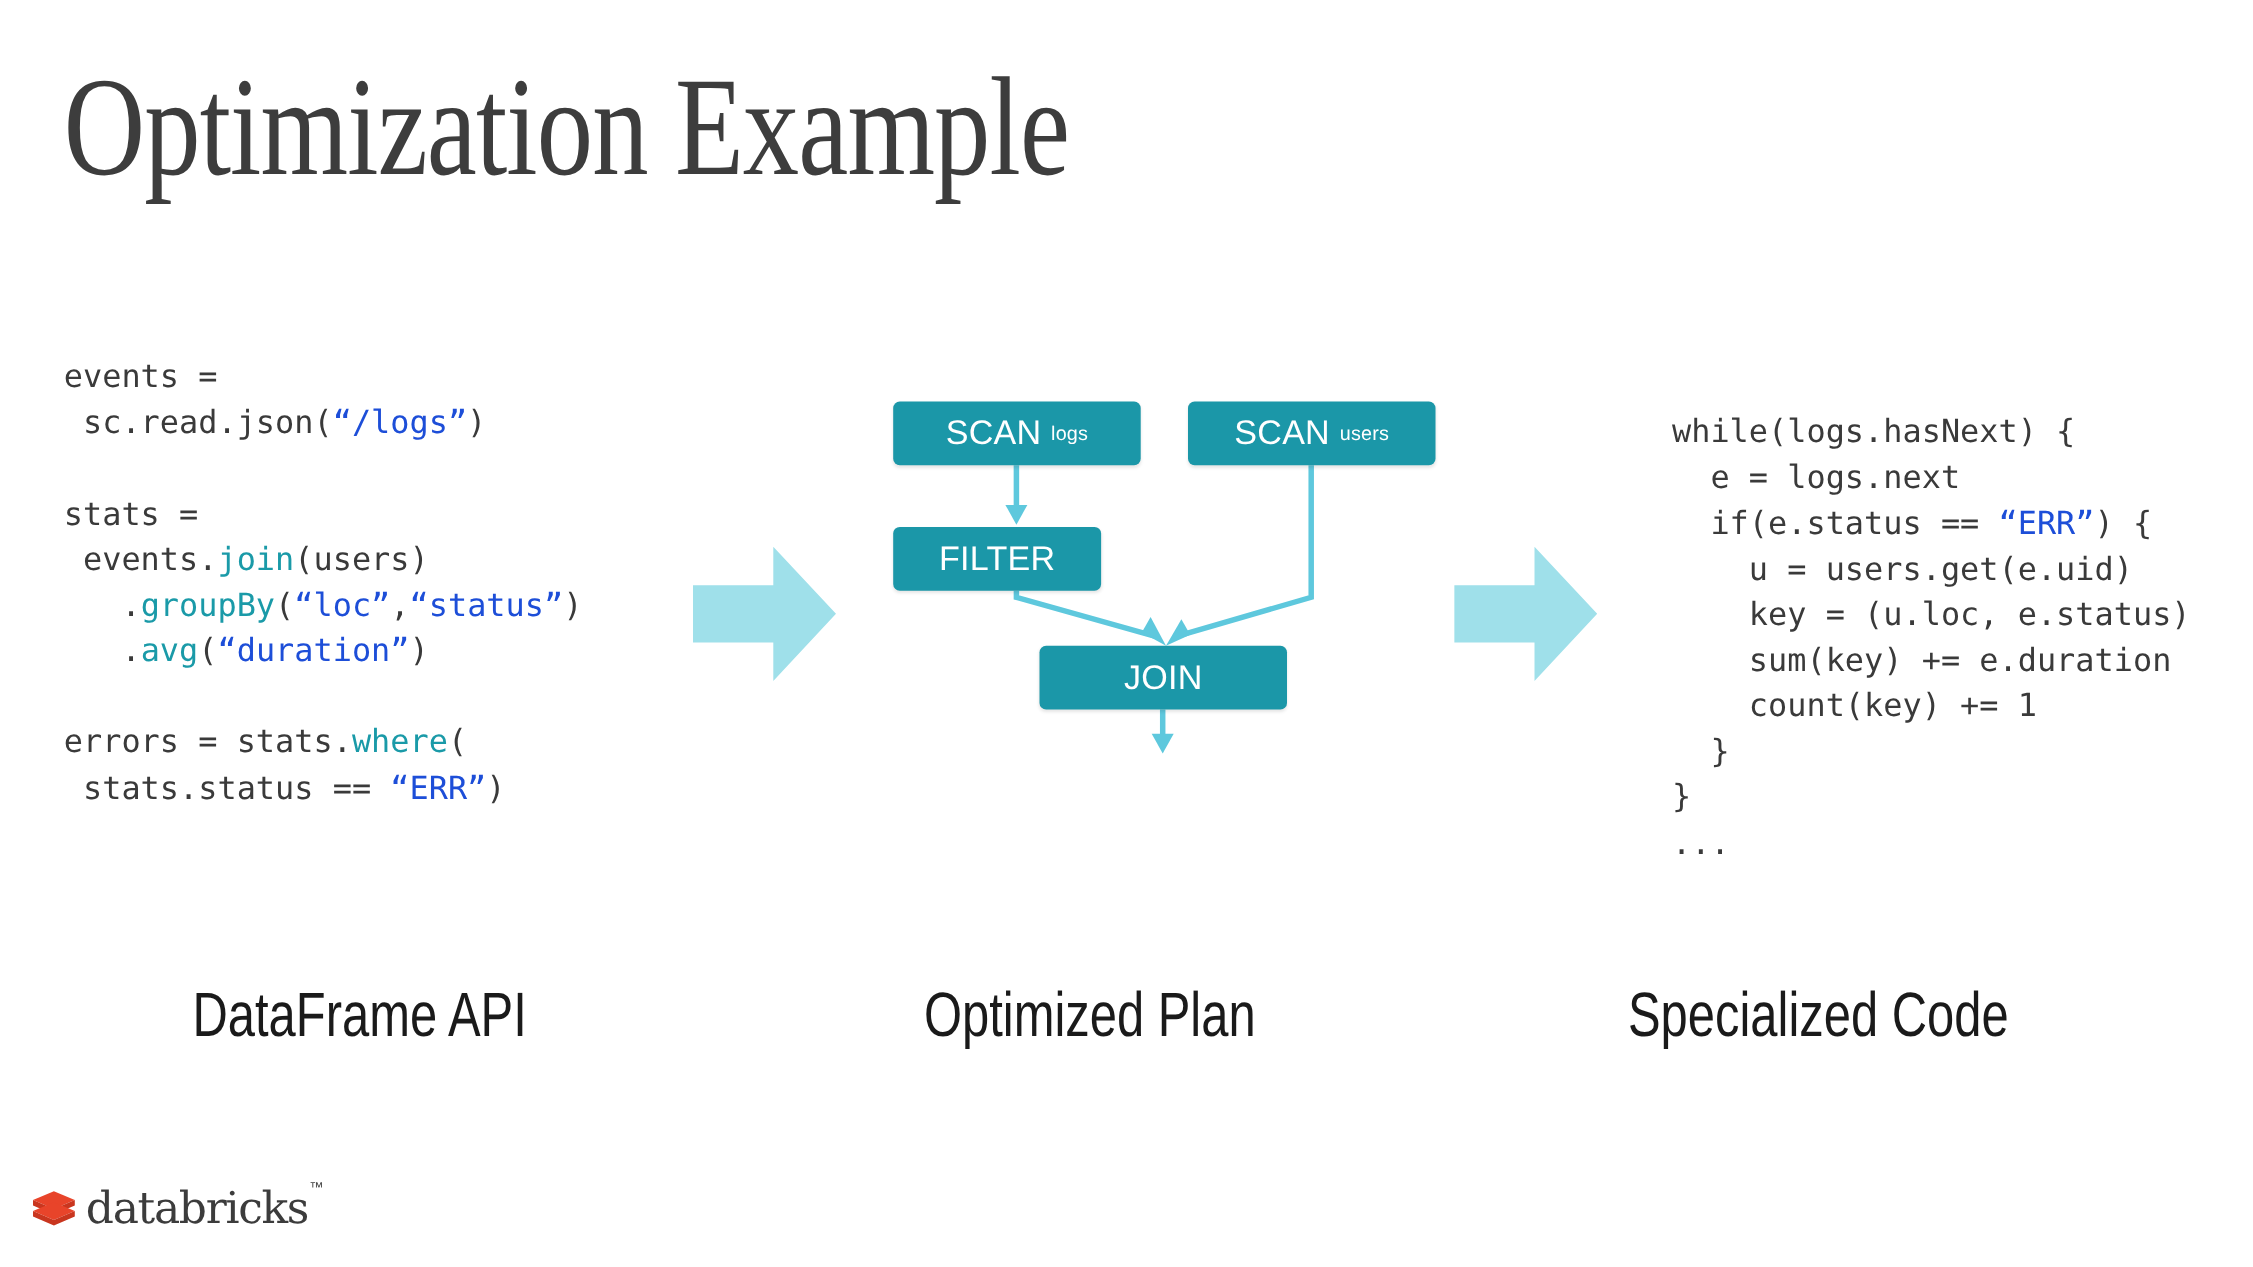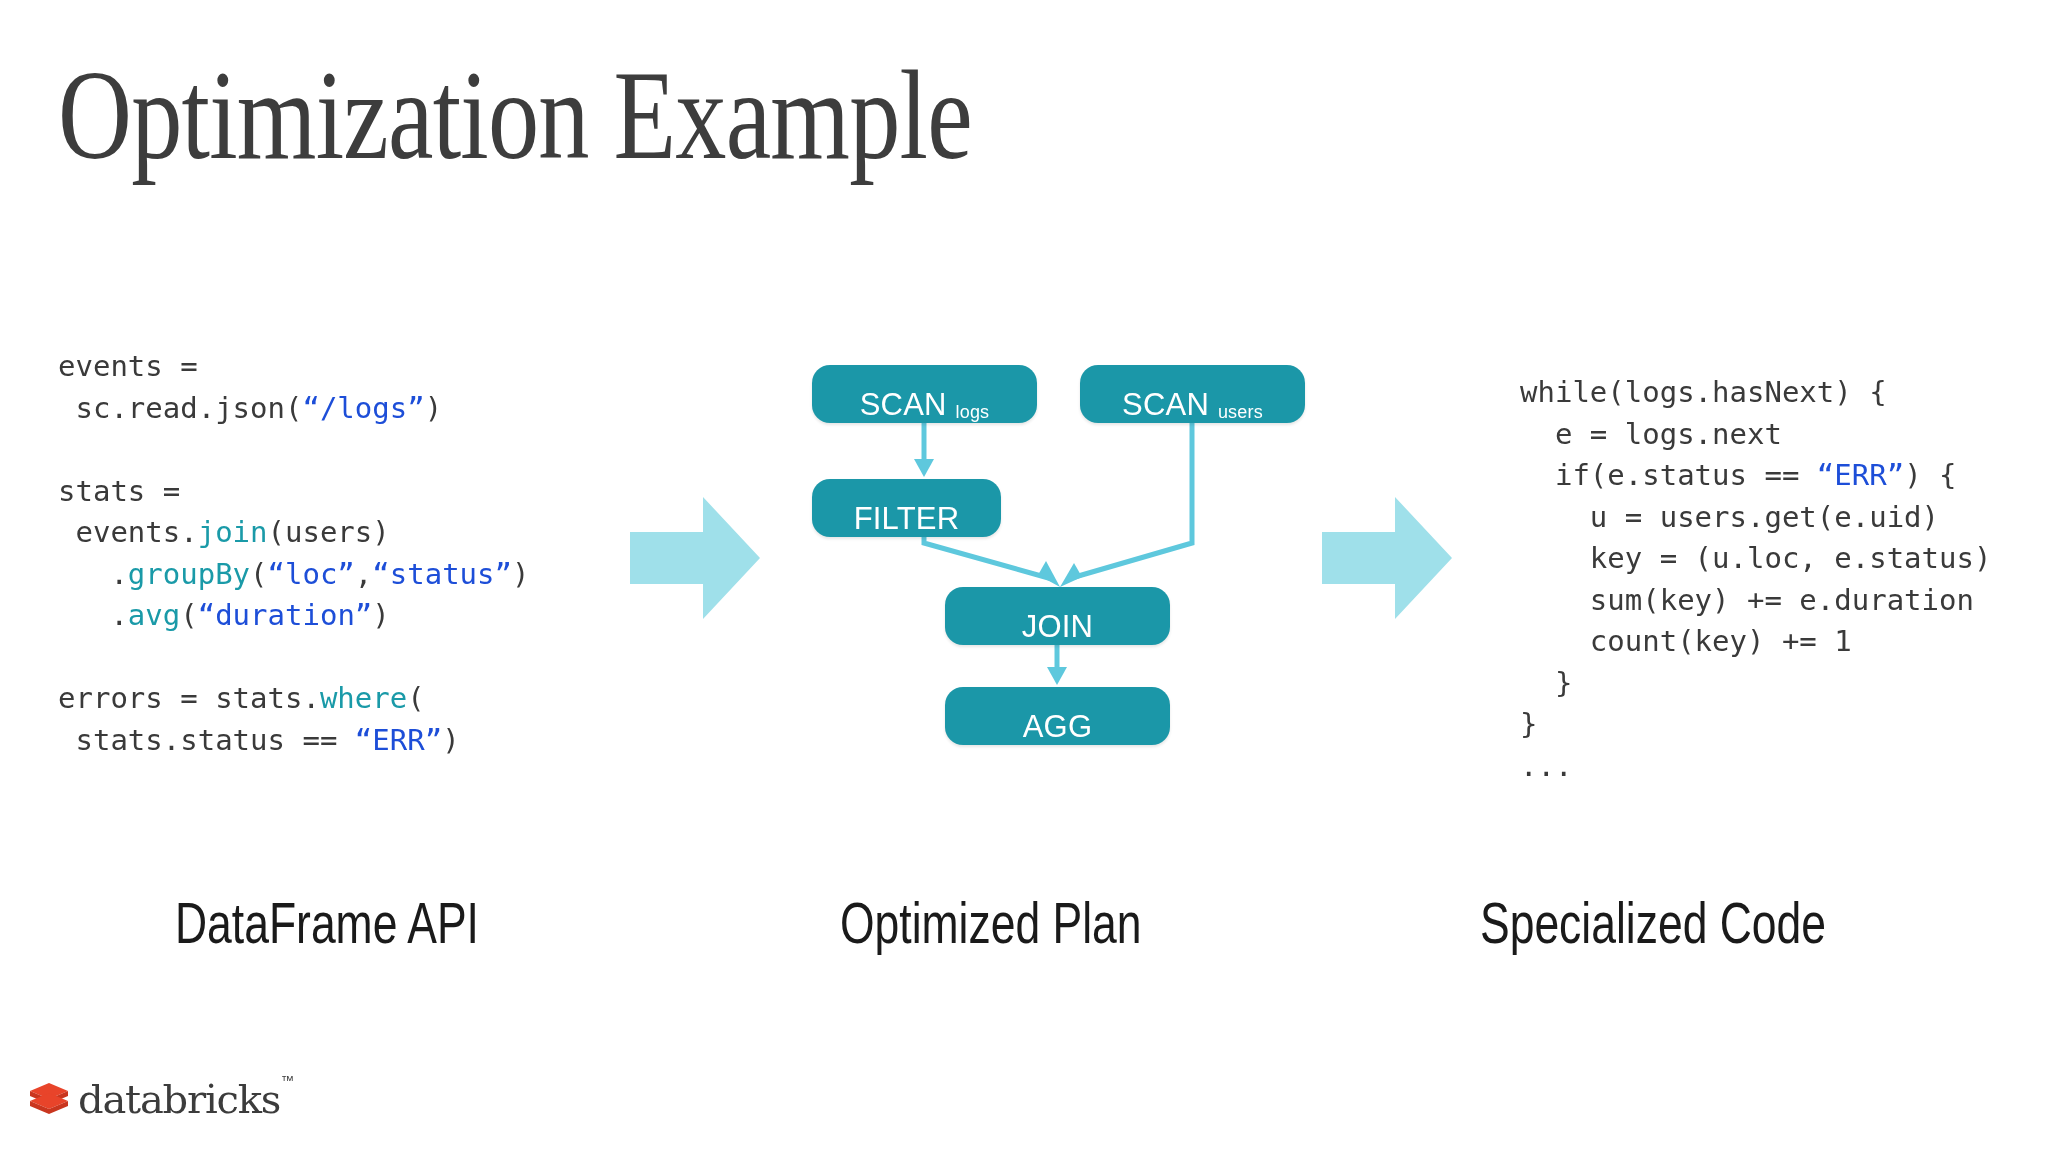--- a/index.html
+++ b/index.html
@@ -32,42 +32,42 @@
 
   
   .code-block {
     position: absolute;
     font-family: "DejaVu Sans Mono", "Liberation Mono", monospace;
     font-size: 29px;
     line-height: 41.5px;
     color: #3a3a3a;
     white-space: pre;
   }
-  #code-dataframe { left: 58px; top: 346px; }
+  #code-dataframe { left: 58px; top: 322px; }
   #code-specialized { left: 1520px; top: 372px; }
 
   .code-line { white-space: pre; }
   .tok-str    { color: #1d4ed8; }
   .tok-method { color: #1a9aa8; }
 
   
   #plan-diagram {
     position: absolute;
     left: 790px;
     top: 365px;
     width: 540px;
     height: 390px;
   }
   .plan-box {
     position: absolute;
     background: #1b97a8;
-    border-radius: 18px;
+    border-radius: 6px;
     color: #ffffff;
     display: flex;
-    align-items: flex-end;
+    align-items: center;
     justify-content: center;
     font-family: "Liberation Sans", sans-serif;
     font-weight: 300;
     letter-spacing: 0.2px;
     box-shadow: 0 2px 3px rgba(0,0,0,0.10);
   }
   .plan-box span { display: inline-block; }
   .lbl-small { font-size: 18px; }
 
   #box-scan-logs  { left: 22px;  top: 0px;   width: 225px; height: 58px; font-size: 31px; }
@@ -167,23 +167,20 @@
   </div>
   <div class="plan-box" id="box-scan-users">
     <span>SCAN</span>&nbsp;<span class="lbl-small">users</span>
   </div>
   <div class="plan-box" id="box-filter">
     <span>FILTER</span>
   </div>
   <div class="plan-box" id="box-join">
     <span>JOIN</span>
   </div>
-  <div class="plan-box" id="box-agg">
-    <span>AGG</span>
-  </div>
 </div>
 
 <svg class="big-arrow" id="arrow-1" viewBox="0 0 130 122">
   <polygon points="0,35 73,35 73,0 130,61 73,122 73,87 0,87" fill="#9fe0ea"></polygon>
 </svg>
 <svg class="big-arrow" id="arrow-2" viewBox="0 0 130 122">
   <polygon points="0,35 73,35 73,0 130,61 73,122 73,87 0,87" fill="#9fe0ea"></polygon>
 </svg>
 
 <div class="code-block" id="code-specialized"><div class="code-line"><span class="">while(logs.hasNext) {</span></div><div class="code-line"><span class="">  e = logs.next</span></div><div class="code-line"><span class="">  if(e.status == </span><span class="tok-str">“ERR”</span><span class="">) {</span></div><div class="code-line"><span class="">    u = users.get(e.uid)</span></div><div class="code-line"><span class="">    key = (u.loc, e.status)</span></div><div class="code-line"><span class="">    sum(key) += e.duration</span></div><div class="code-line"><span class="">    count(key) += 1</span></div><div class="code-line"><span class="">  }</span></div><div class="code-line"><span class="">}</span></div><div class="code-line"><span class="">...</span></div></div>

